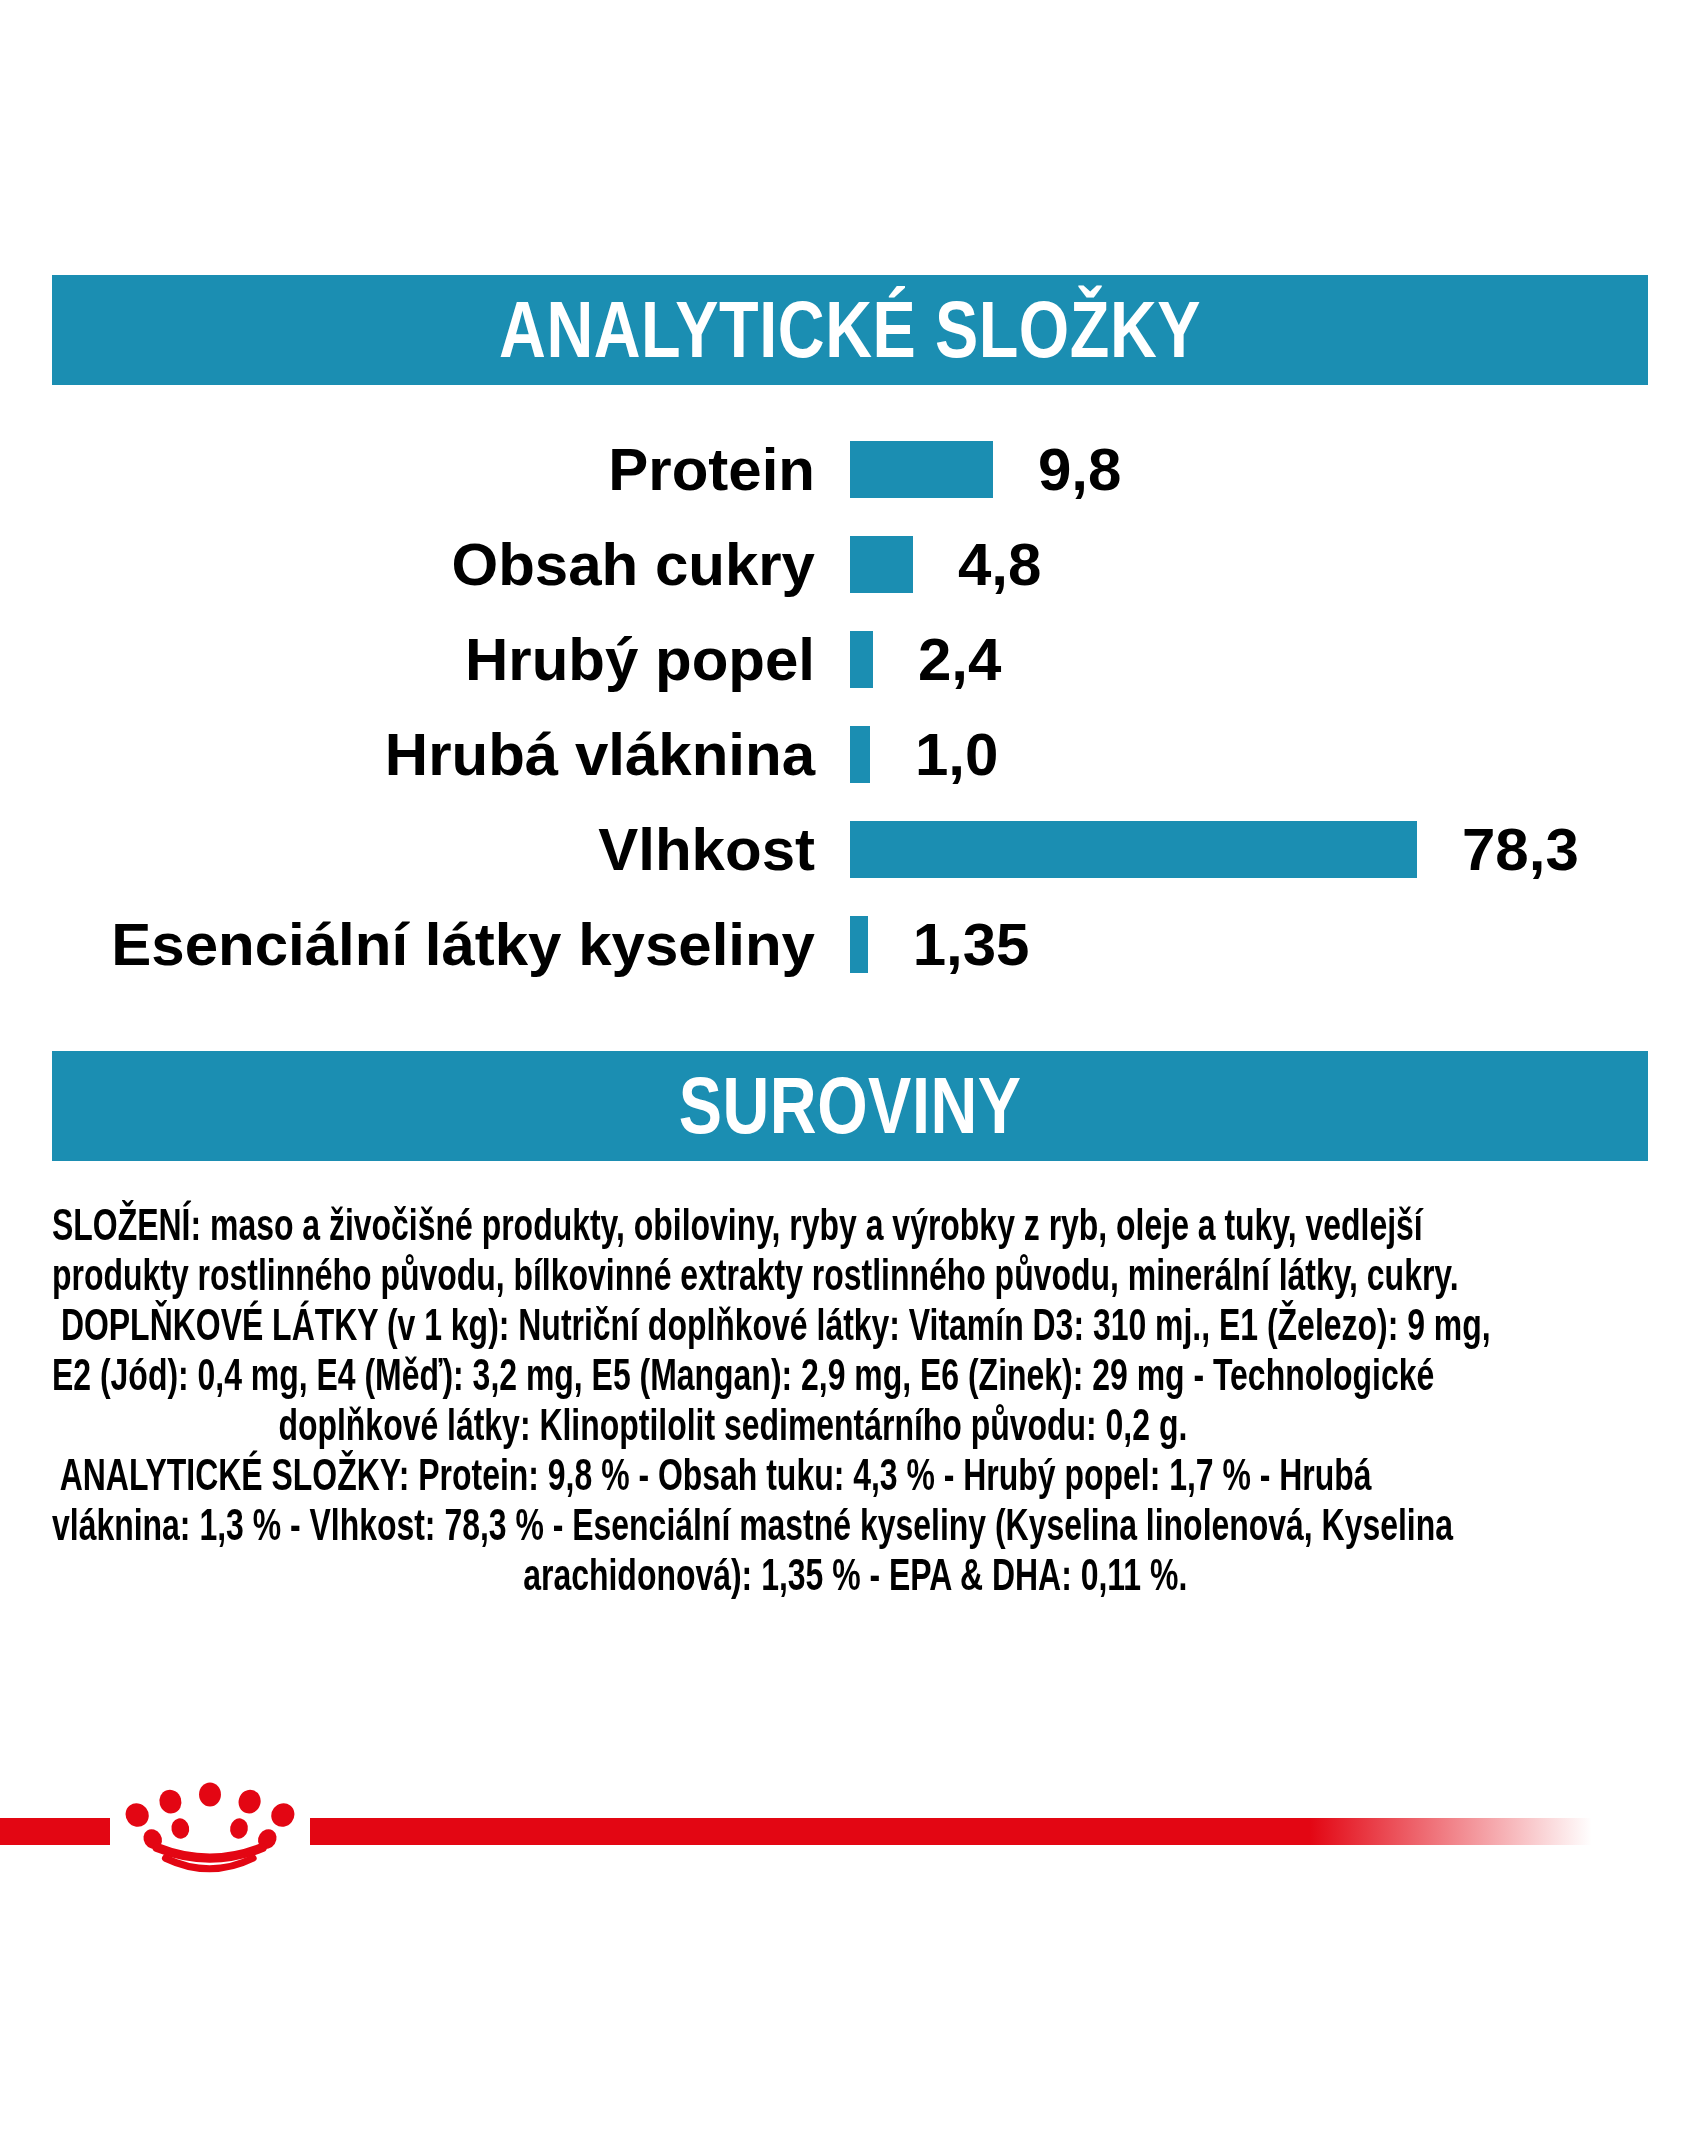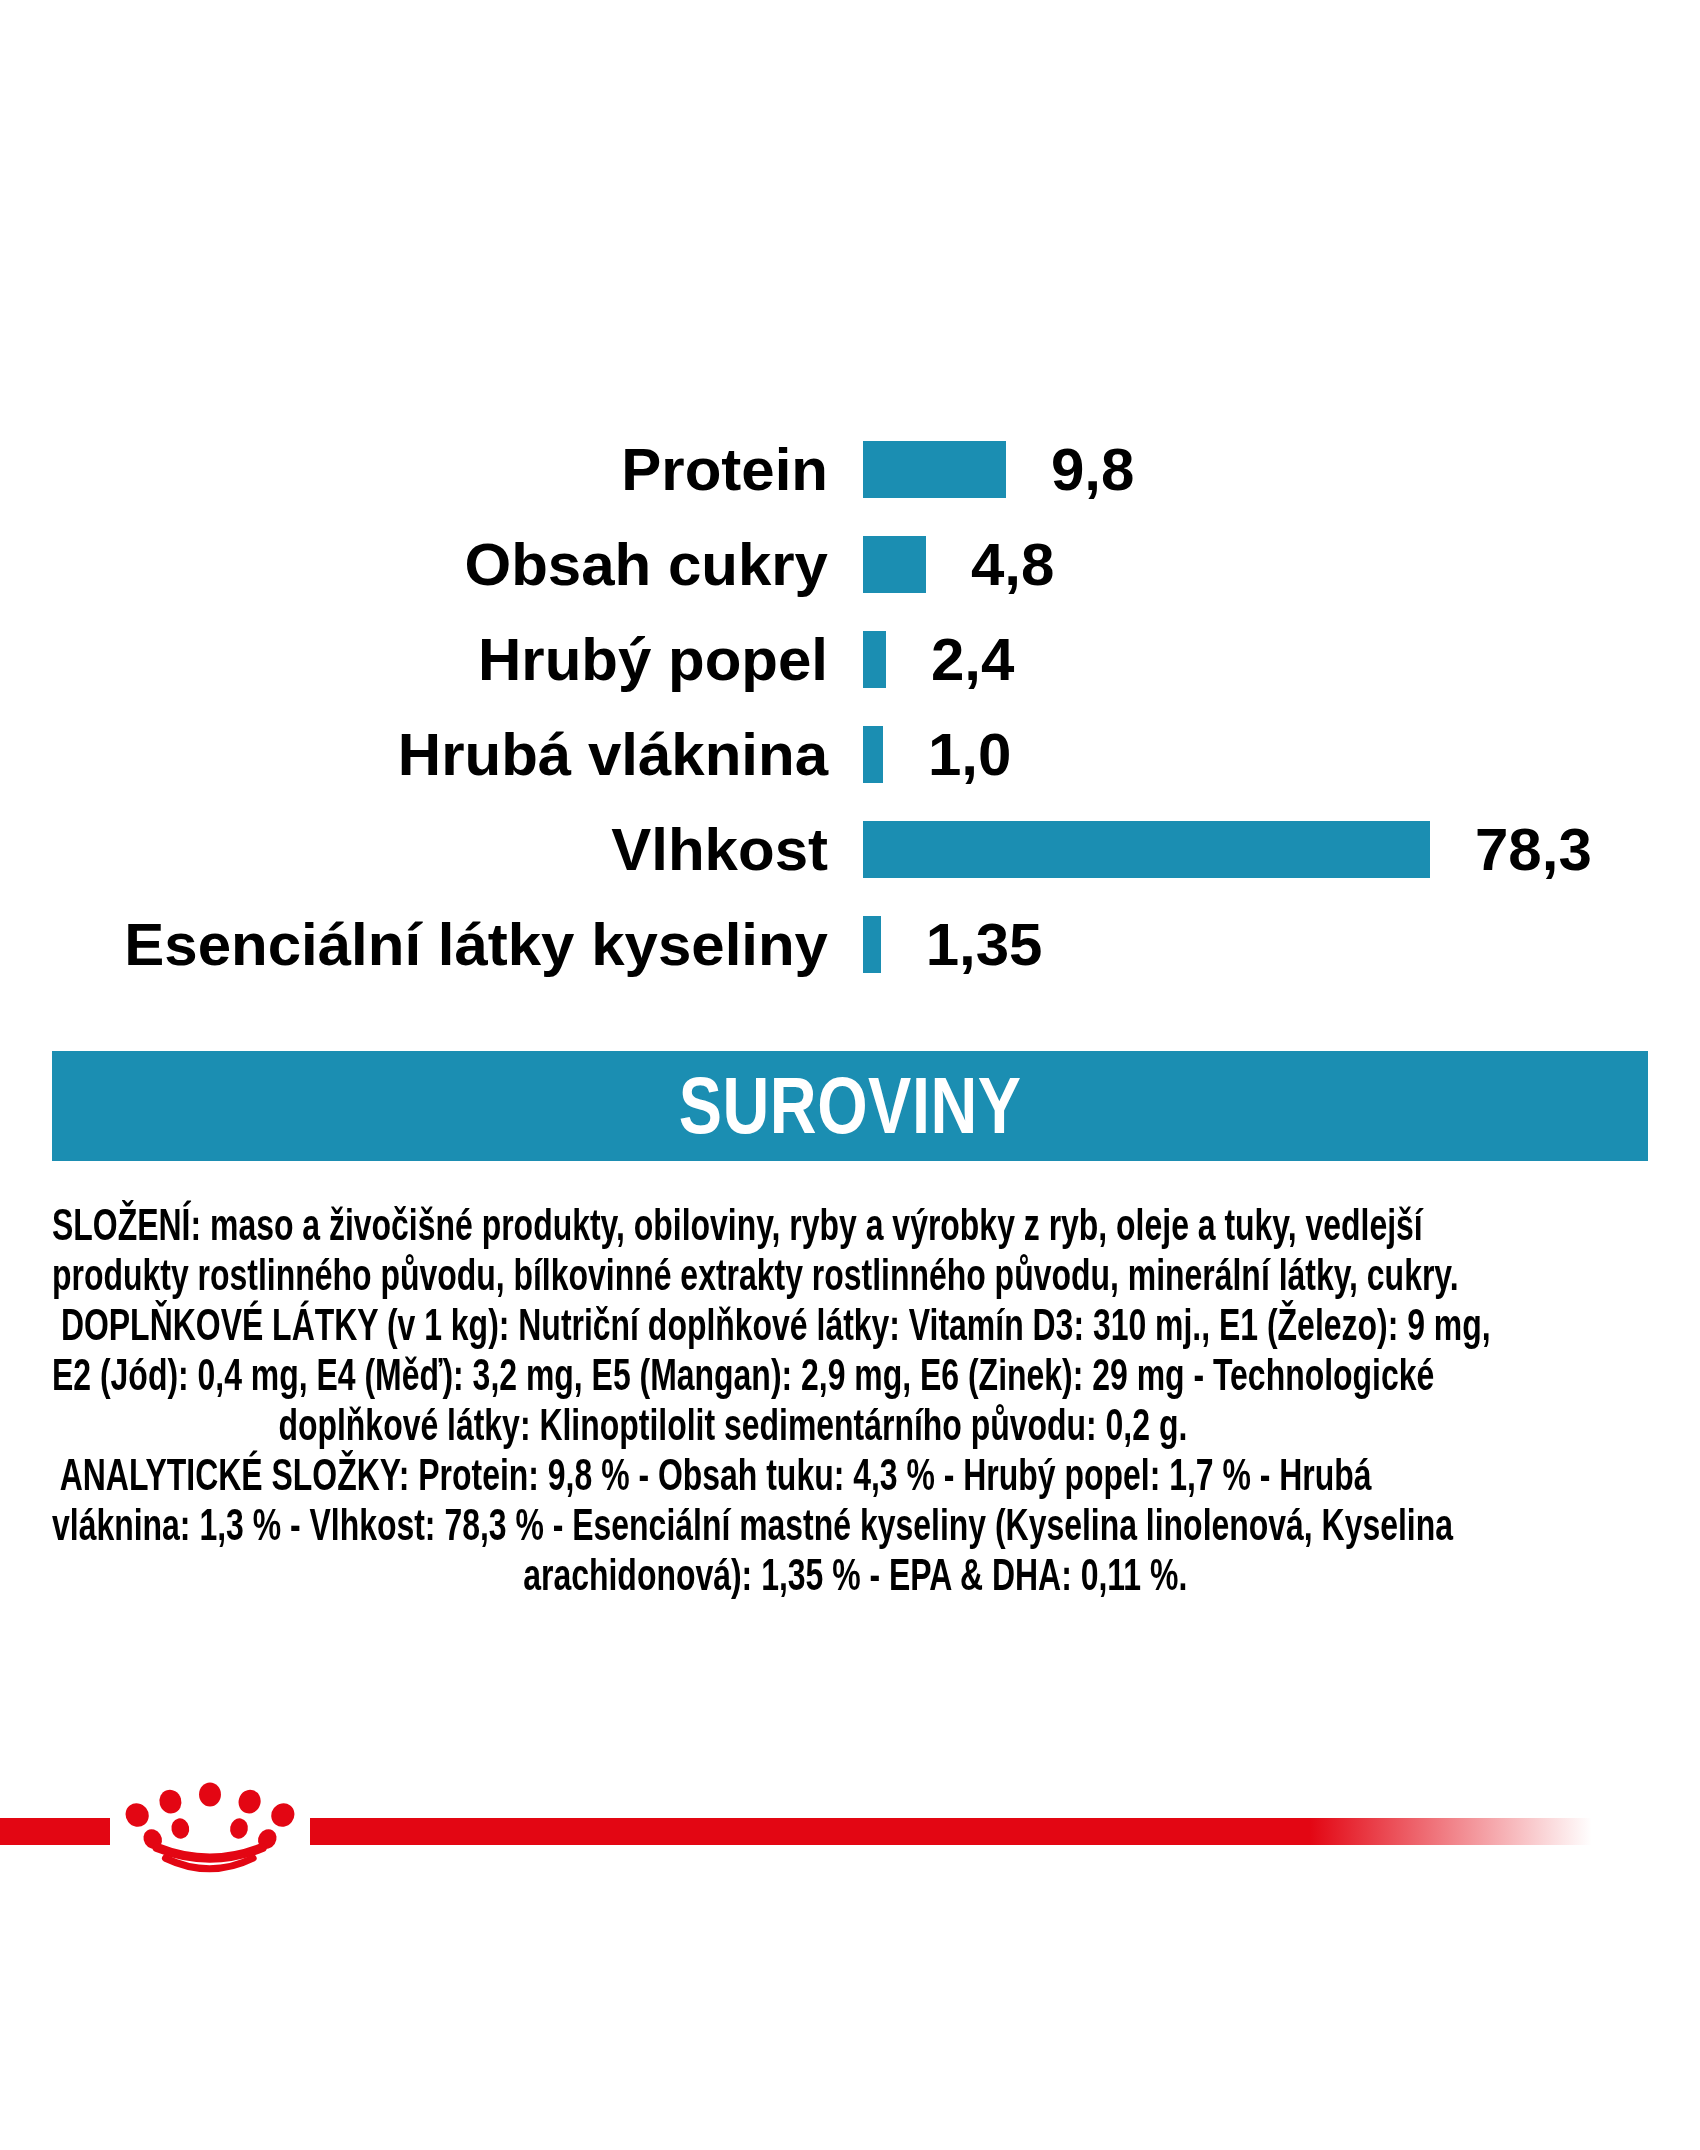--- a/index.html
+++ b/index.html
@@ -9,21 +9,21 @@
   
   .banner{position:absolute;left:52px;width:1596px;height:110px;background:#1b8eb2;
           display:flex;align-items:center;justify-content:center;}
   .banner .banner-text{color:#ffffff;font-weight:700;font-size:79px;letter-spacing:0.7px;
           transform:scaleX(0.82);transform-origin:center center;white-space:pre;}
   #banner-analytical{top:275px;}
   #banner-ingredients{top:1051px;}
 
   
   #chart{position:absolute;left:0;top:422px;width:1701px;}
-  .chart-row{display:flex;align-items:center;height:95px;margin-left:13px;}
+  .chart-row{display:flex;align-items:center;height:95px;}
   .row-label{width:815px;flex:0 0 815px;text-align:right;font-weight:700;font-size:60px;
              white-space:pre;}
   .row-bar{height:57px;background:#1b8eb2;margin-left:35px;flex:0 0 auto;}
   .row-value{margin-left:45px;font-weight:700;font-size:60px;white-space:pre;}
 
   
   #ingredients-text{position:absolute;left:52px;top:1200px;width:1599px;text-align:right;}
   .ing-line{display:block;white-space:pre;font-size:45px;line-height:50px;font-weight:700;
             transform:scaleX(0.71);transform-origin:left center;}
 
@@ -32,20 +32,23 @@
   #stripe-left{left:0;width:110px;background:#e30613;}
   #stripe-right{left:310px;width:1282px;
       background:linear-gradient(to right,#e30613 0%,#e30613 78%,rgba(227,6,19,0) 100%);}
   #crown-logo{position:absolute;left:125px;top:1779px;width:170px;height:99px;}
 </style>
 </head>
 <body>
 
 <div id="canvas">
 
+  <div class="banner" id="banner-analytical">
+    <span class="banner-text">ANALYTICKÉ SLOŽKY</span>
+  </div>
 
   <div id="chart">
     <div class="chart-row">
       <div class="row-label">Protein</div>
       <div class="row-bar" style="width: 143px; background: rgb(27, 142, 178);"></div>
       <div class="row-value">9,8</div>
     </div>
 
     <div class="chart-row">
       <div class="row-label">Obsah cukry</div>

